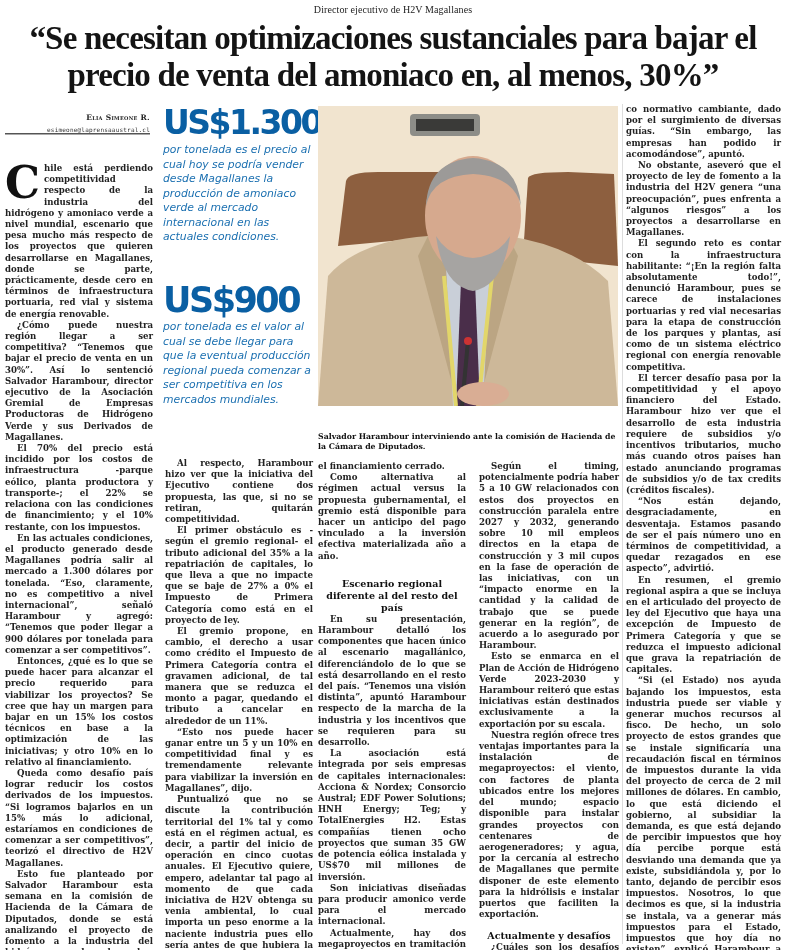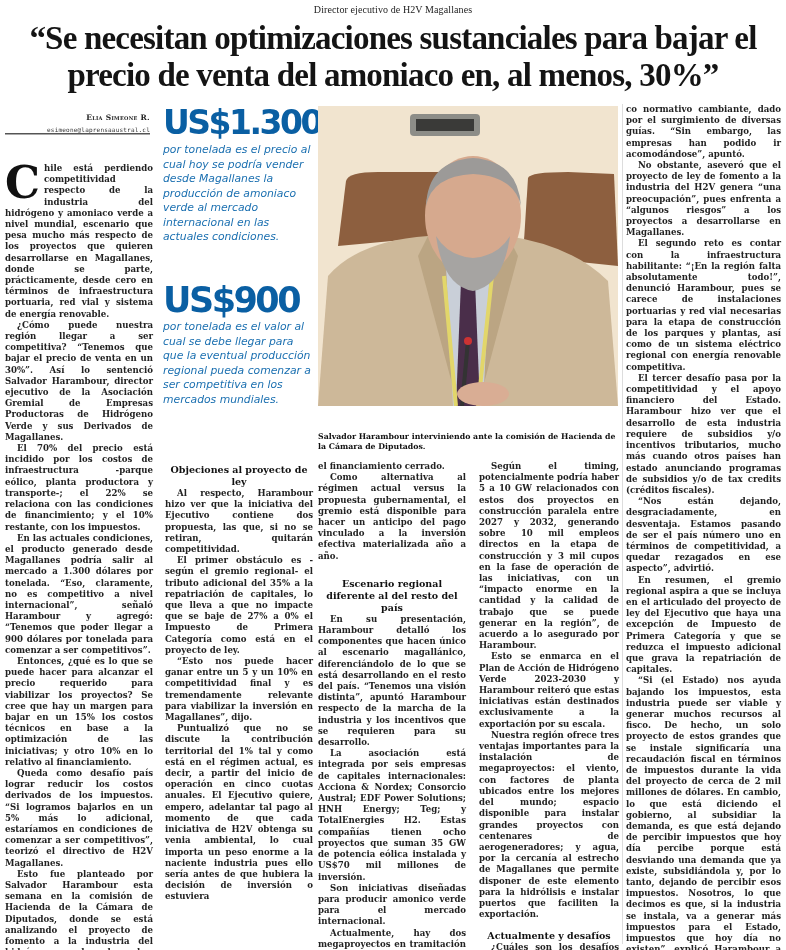--- a/index.html
+++ b/index.html
@@ -63,37 +63,37 @@
 </div>
 <div class="byline-rule"></div>
 
 <div class="col c1" style="top: 163px;">
   <span class="dropcap">C</span>
   <p class="noindent">hile está perdiendo competitividad respecto de la industria del hidrógeno y amoniaco verde a nivel mundial, escenario que pesa mucho más respecto de los proyectos que quieren desarrollarse en Magallanes, donde se parte, prácticamente, desde cero en términos de infraestructura portuaria, red vial y sistema de energía renovable.</p>
   <p>¿Cómo puede nuestra región llegar a ser competitiva? “Tenemos que bajar el precio de venta en un 30%”. Así lo sentenció Salvador Harambour, director ejecutivo de la Asociación Gremial de Empresas Productoras de Hidrógeno Verde y sus Derivados de Magallanes.</p>
   <p>El 70% del precio está incidido por los costos de infraestructura -parque eólico, planta productora y transporte-; el 22% se relaciona con las condiciones de financimiento; y el 10% restante, con los impuestos.</p>
   <p>En las actuales condiciones, el producto generado desde Magallanes podría salir al mercado a 1.300 dólares por tonelada. “Eso, claramente, no es competitivo a nivel internacional”, señaló Harambour y agregó: “Tenemos que poder llegar a 900 dólares por tonelada para comenzar a ser competitivos”.</p>
   <p>Entonces, ¿qué es lo que se puede hacer para alcanzar el precio requerido para viabilizar los proyectos? Se cree que hay un margen para bajar en un 15% los costos técnicos en base a la optimización de las iniciativas; y otro 10% en lo relativo al financiamiento.</p>
-  <p>Queda como desafío país lograr reducir los costos derivados de los impuestos. “Si logramos bajarlos en un 5% más lo adicional, estaríamos en condiciones de comenzar a ser competitivos”, teorizó el directivo de H2V Magallanes.</p>
+  <p>Queda como desafío país lograr reducir los costos derivados de los impuestos. “Si logramos bajarlos en un 15% más lo adicional, estaríamos en condiciones de comenzar a ser competitivos”, teorizó el directivo de H2V Magallanes.</p>
   <p>Esto fue planteado por Salvador Harambour esta semana en la comisión de Hacienda de la Cámara de Diputados, donde se está analizando el proyecto de fomento a la industria del hidrógeno verde, el cual -según la visión de la asociación gremial de nuestra zona- puede convertirse en lo que se ha denominado un “salvavidas de piedra”.</p>
 </div>
 
 <div class="stat stat1">
   <div class="big">US$1.300</div>
   <div class="desc">por tonelada es el precio al cual hoy se podría vender desde Magallanes la producción de amoniaco verde al mercado internacional en las actuales condiciones.</div>
 </div>
 <div class="stat stat2">
   <div class="big">US$900</div>
   <div class="desc">por tonelada es el valor al cual se debe llegar para que la eventual producción regional pueda comenzar a ser competitiva en los mercados mundiales.</div>
 </div>
 
 <div class="col c2">
-  <h3>Objeciones al proyecto de ley</h3>
   <p>Al respecto, Harambour hizo ver que la iniciativa del Ejecutivo contiene dos propuesta, las que, si no se retiran, quitarán competitividad.</p>
   <p>El primer obstáculo es -según el gremio regional- el tributo adicional del 35% a la repatriación de capitales, lo que lleva a que no impacte que se baje de 27% a 0% el Impuesto de Primera Categoría como está en el proyecto de ley.</p>
+  <p>El gremio propone, en cambio, el derecho a usar como crédito el Impuesto de Primera Categoría contra el gravamen adicional, de tal manera que se reduzca el monto a pagar, quedando el tributo a cancelar en alrededor de un 11%.</p>
   <p>“Esto nos puede hacer ganar entre un 5 y un 10% en competitividad final y es tremendamente relevante para viabilizar la inversión en Magallanes”, dijo.</p>
   <p>Puntualizó que no se discute la contribución territorial del 1% tal y como está en el régimen actual, es decir, a partir del inicio de operación en cinco cuotas anuales. El Ejecutivo quiere, empero, adelantar tal pago al momento de que cada iniciativa de H2V obtenga su venia ambiental, lo cual importa un peso enorme a la naciente industria pues ello sería antes de que hubiera la decisión de inversión o estuviera</p>
 </div>
 
 <div class="photo">
   <svg width="300" height="300" viewBox="0 0 300 300">
     <rect x="0" y="0" width="300" height="300" fill="#f1e4cf"></rect>
     <rect x="92" y="8" width="70" height="22" rx="4" fill="#8d8d88"></rect>
     <rect x="98" y="13" width="58" height="12" fill="#3a3a38"></rect>
     <path d="M28 75 Q30 66 60 66 L120 66 Q130 70 128 130 L20 140 Z" fill="#8d5f3f"></path>

